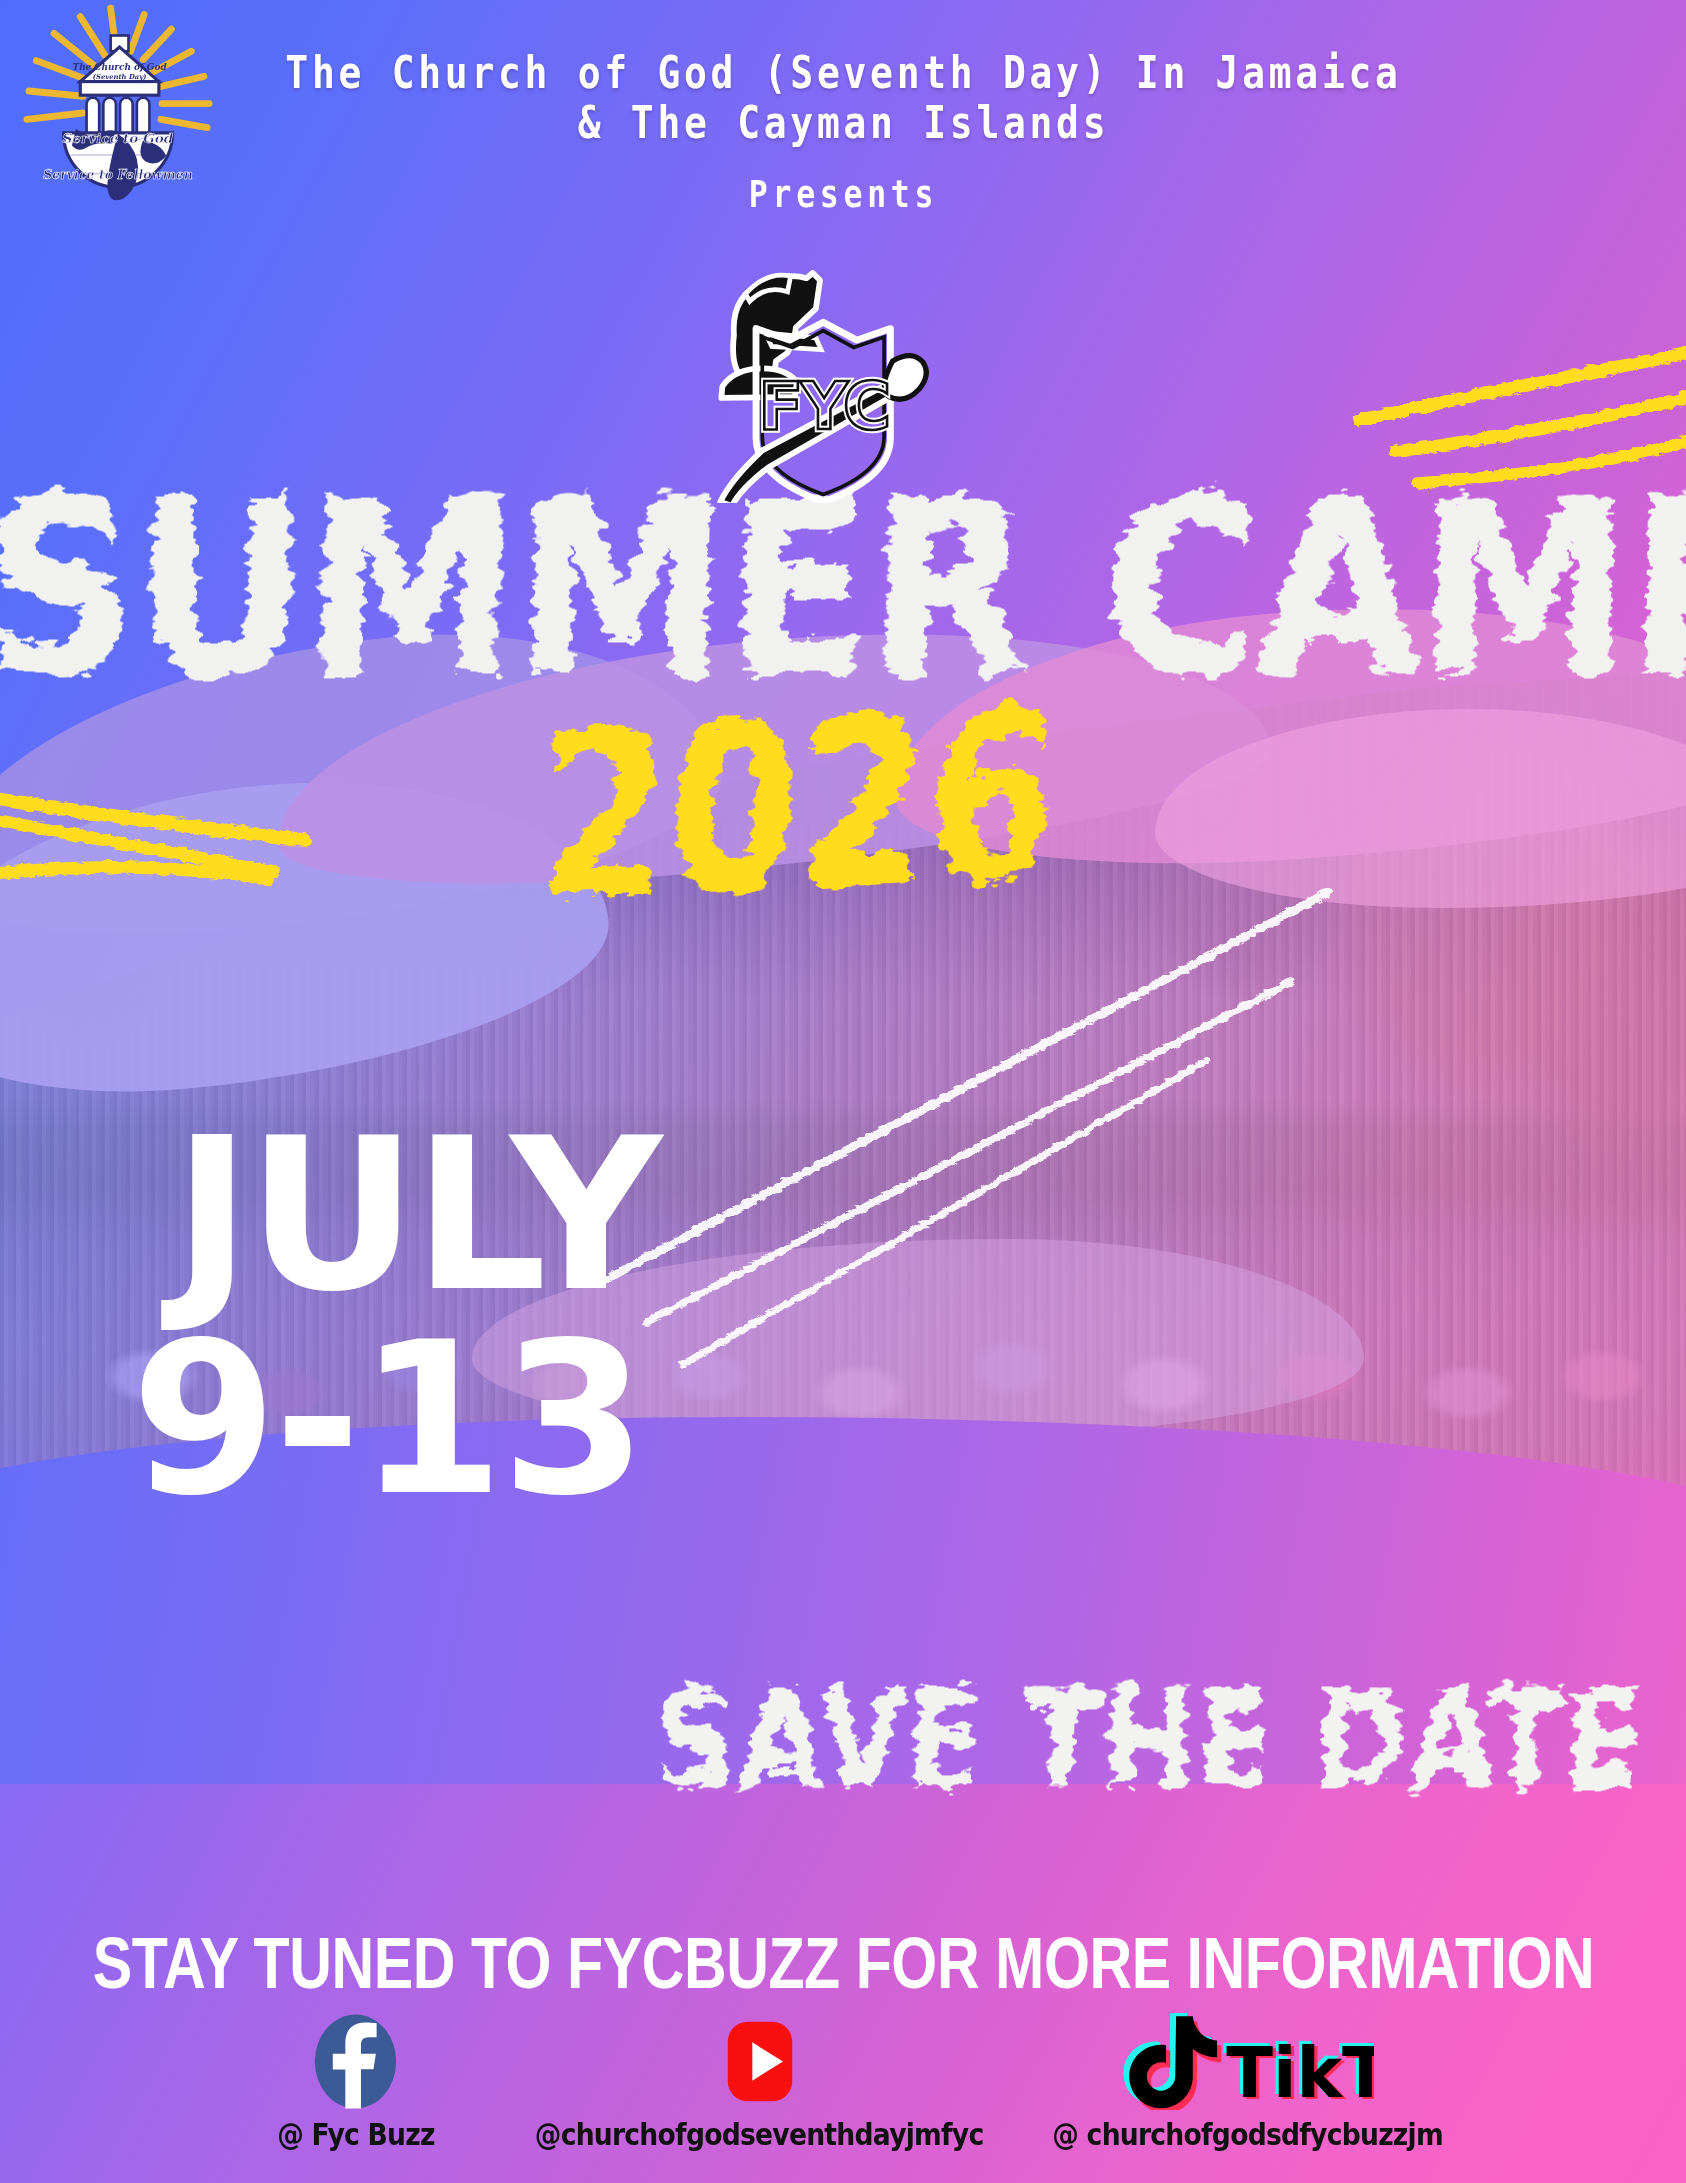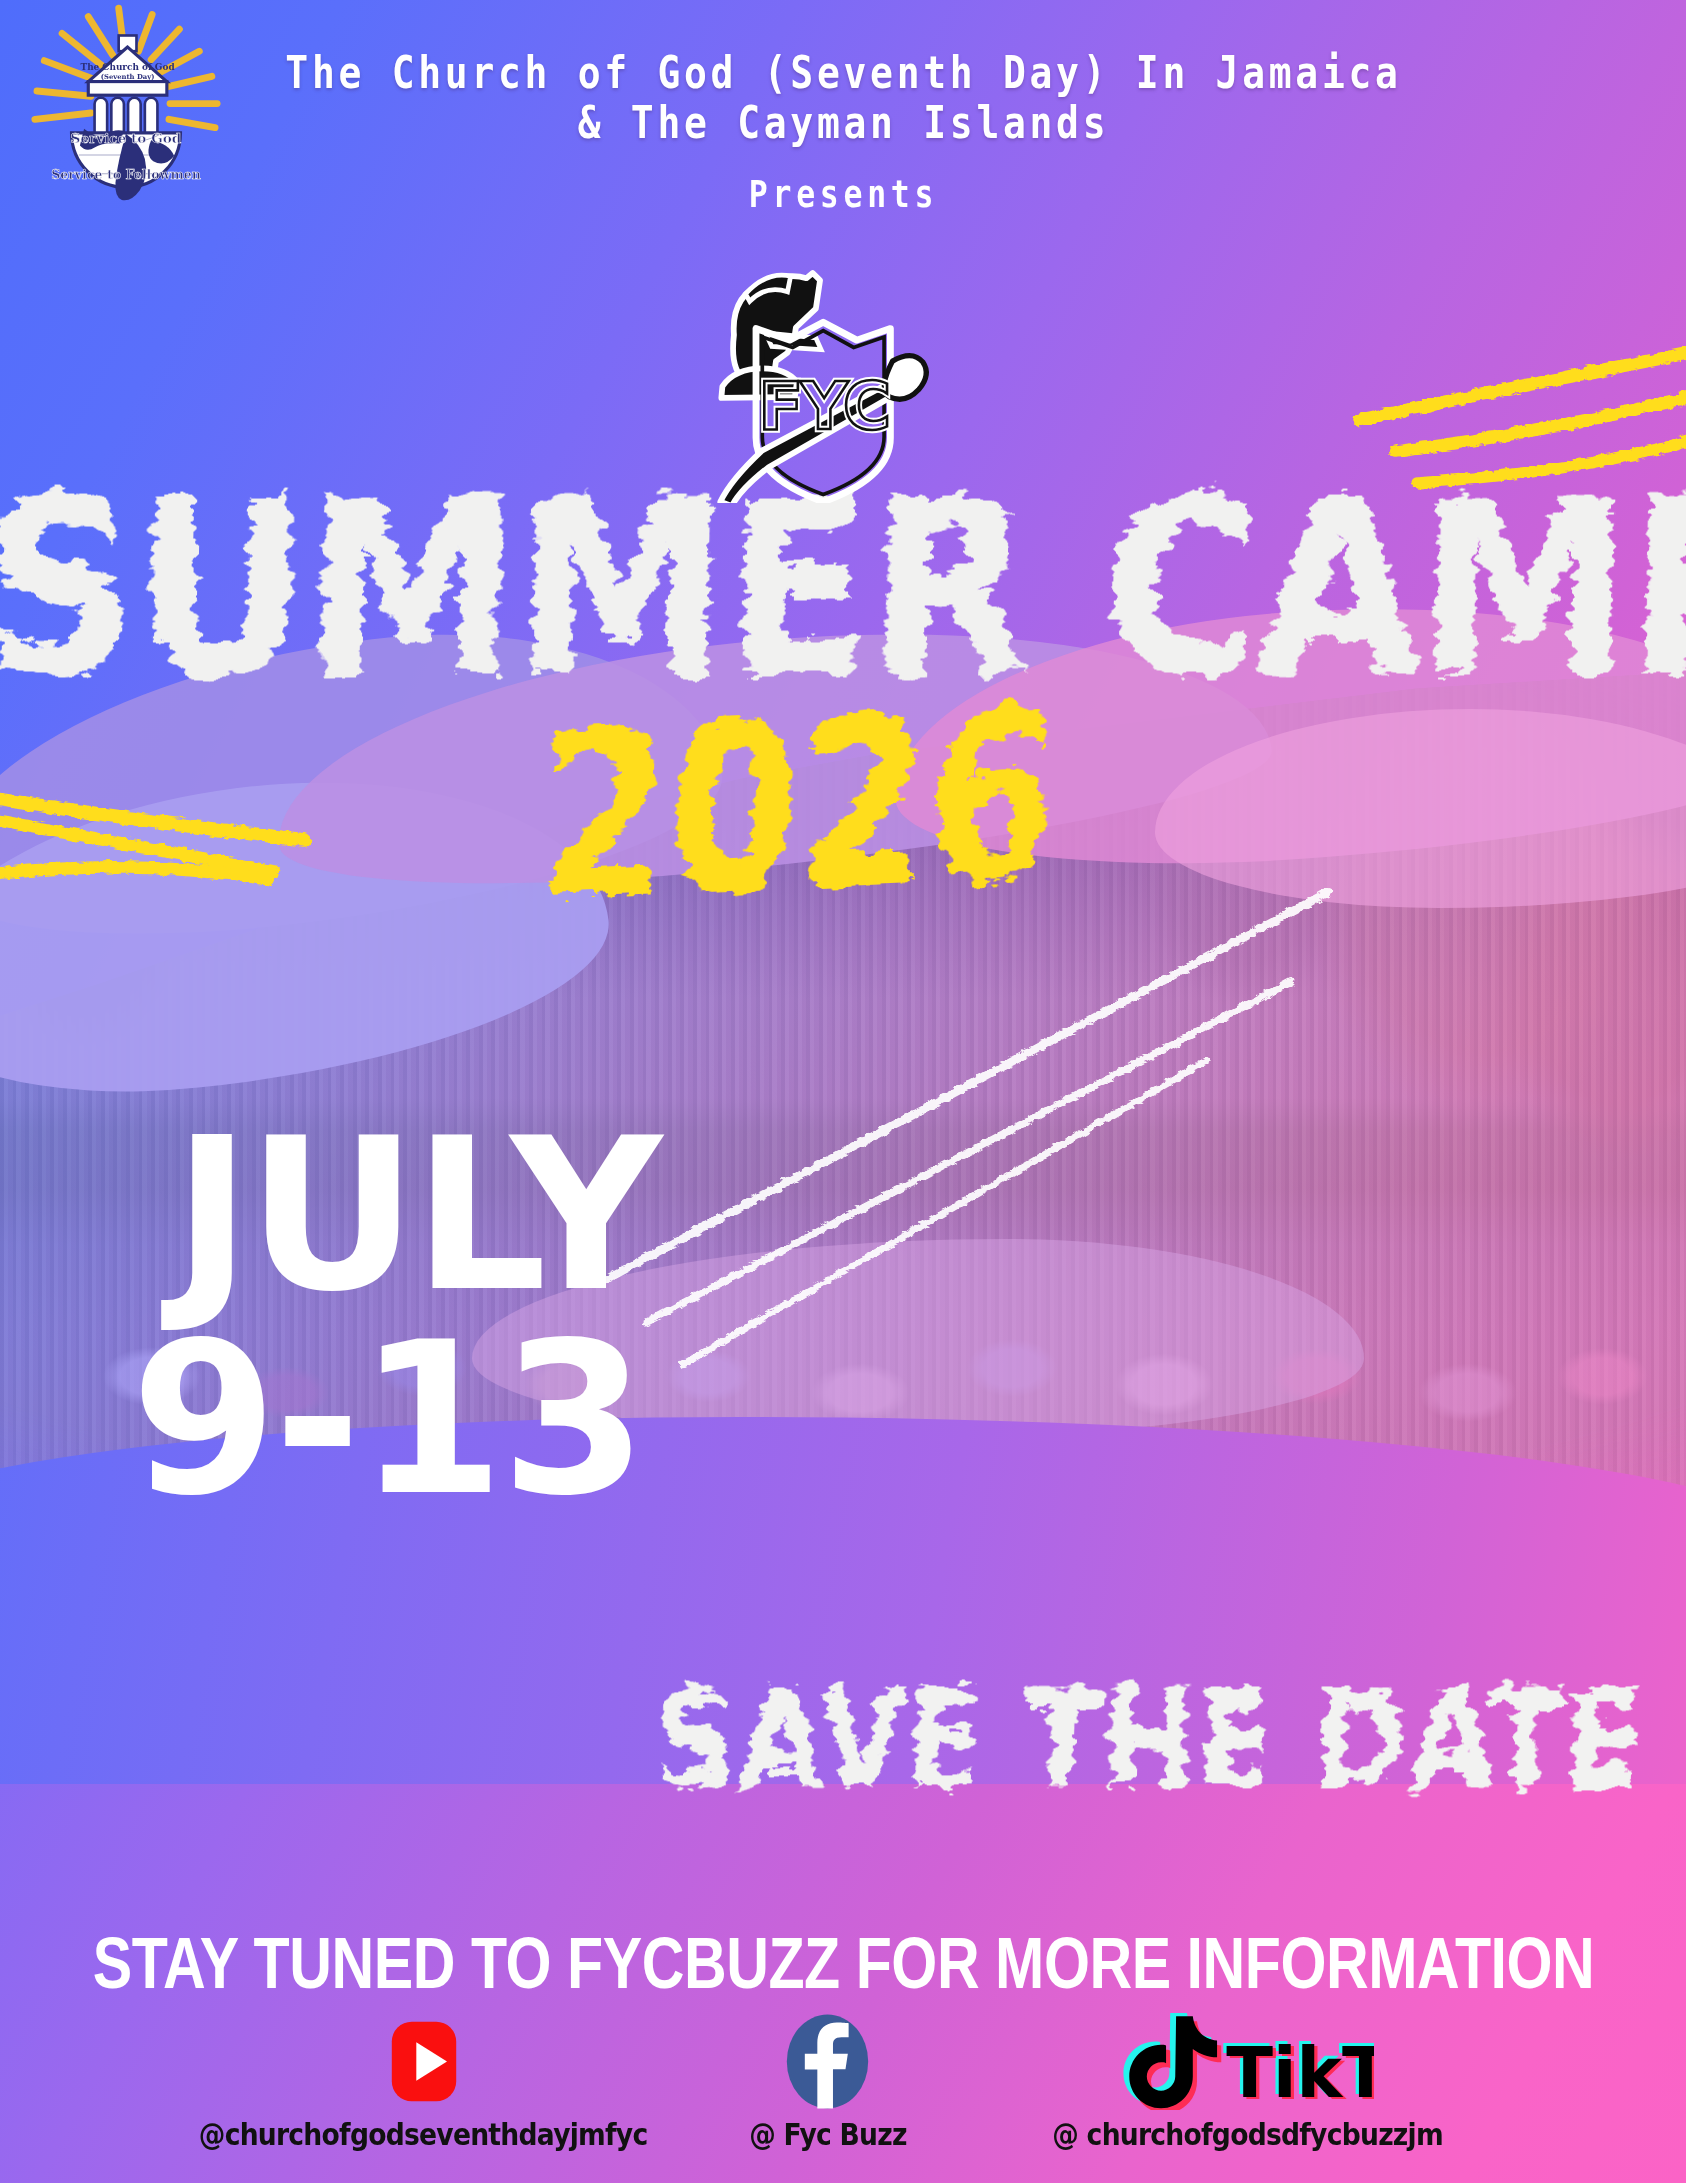--- a/index.html
+++ b/index.html
@@ -152,21 +152,21 @@
     color:#fff;
     font-family:"DejaVu Sans Mono", monospace;
     font-weight:bold;
     font-size:31.5px;
     letter-spacing:4.7px;
     transform:scaleY(1.18);
   }
 
   
   .church-logo{
-    position:absolute;left:21px;top:3.1px;width:210px;height:220px;z-index:40;
+    position:absolute;left:13px;top:3.1px;width:210px;height:220px;z-index:40;font-style:italic;
   }
 
   
   .fyc-logo{
     position:absolute;left:672px;top:256px;width:273px;height:247px;z-index:40;
   }
 
   
   .strokes{position:absolute;inset:0;z-index:25;pointer-events:none;}
 
@@ -419,39 +419,39 @@
     <div class="date-range">9-13</div>
   </div>
   <div class="save-date">SAVE THE DATE</div>
 
   <div class="footer">
     <div class="stay-tuned">STAY TUNED TO FYCBUZZ FOR MORE INFORMATION</div>
 
     <div class="socials">
 
 
-      <div class="social s-yt">
-        <div class="glyph">
-          <svg width="92" height="89" viewBox="0 0 120 116">
-            <rect x="18" y="6" width="84" height="104" rx="26" ry="26" fill="#fa0f0f"></rect>
-            <polygon points="50,33 50,83 90,58" fill="#ffffff"></polygon>
-          </svg>
-        </div>
-        <div class="handle">@churchofgodseventhdayjmfyc</div>
-      </div>
-
       <div class="social s-fb">
         <div class="glyph">
           <svg width="87" height="97" viewBox="0 0 110 124">
             <ellipse cx="55" cy="62" rx="52" ry="60" fill="#3b5a96"></ellipse>
             <path d="M62 122 V72 h16 l3 -20 H62 v-11 c0 -6 2 -10 11 -10 h9 V13
                      c -2 -0.3 -8 -0.9 -15 -0.9 c -15 0 -25 9 -25 26 v14 H26 v20 h16 v50 z" fill="#fff"></path>
           </svg>
         </div>
         <div class="handle">@ Fyc Buzz</div>
+      </div>
+
+      <div class="social s-yt">
+        <div class="glyph">
+          <svg width="92" height="89" viewBox="0 0 120 116">
+            <rect x="18" y="6" width="84" height="104" rx="26" ry="26" fill="#fa0f0f"></rect>
+            <polygon points="50,33 50,83 90,58" fill="#ffffff"></polygon>
+          </svg>
+        </div>
+        <div class="handle">@churchofgodseventhdayjmfyc</div>
       </div>
 
       <div class="social s-tt">
         <div class="glyph">
           <svg width="252" height="97" viewBox="0 0 300 116">
             <g transform="translate(6,4)">
               <path d="M58 0 h20 c2 16 12 27 29 29 v20 c-11 0 -21 -4 -29 -10 v33
                        c0 21 -17 38 -38 38 S2 93 2 72 s17 -38 38 -38 c2 0 4 0 6 1 v21
                        c-2 -1 -4 -1 -6 -1 c-9 0 -17 8 -17 17 s8 17 17 17 s17 -8 17 -17 z" fill="#25f4ee" transform="translate(-7,-4)"></path>
               <path d="M58 0 h20 c2 16 12 27 29 29 v20 c-11 0 -21 -4 -29 -10 v33

